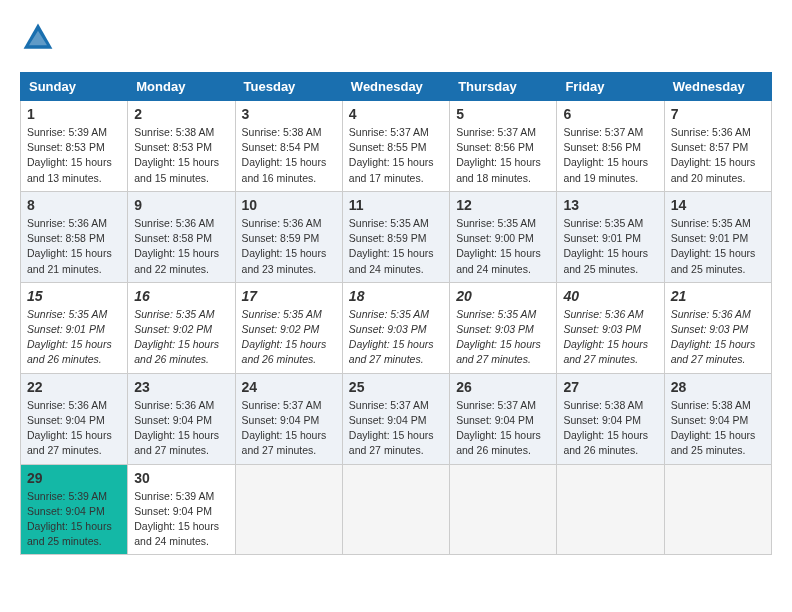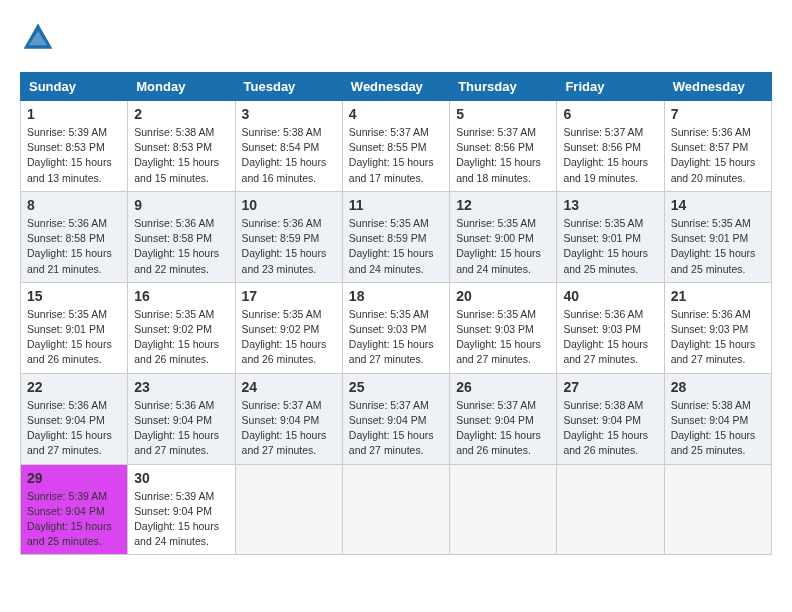--- a/index.html
+++ b/index.html
@@ -176,21 +176,21 @@
         </td>
         <td style="background: rgb(238, 242, 247);">
           <span class="day-num">13</span>
           <div class="day-info">Sunrise: 5:35 AM<br>Sunset: 9:01 PM<br>Daylight: 15 hours<br>and 25 minutes.</div>
         </td>
         <td style="background: rgb(238, 242, 247);">
           <span class="day-num">14</span>
           <div class="day-info">Sunrise: 5:35 AM<br>Sunset: 9:01 PM<br>Daylight: 15 hours<br>and 25 minutes.</div>
         </td>
       </tr>
-      <tr style="background: #84cc16;">
+      <tr style="background: #84cc16; font-style: italic;">
         <td style="background: rgb(255, 255, 255);">
           <span class="day-num">15</span>
           <div class="day-info">Sunrise: 5:35 AM<br>Sunset: 9:01 PM<br>Daylight: 15 hours<br>and 26 minutes.</div>
         </td>
         <td style="background: rgb(255, 255, 255);">
           <span class="day-num">16</span>
           <div class="day-info">Sunrise: 5:35 AM<br>Sunset: 9:02 PM<br>Daylight: 15 hours<br>and 26 minutes.</div>
         </td>
         <td style="background: rgb(255, 255, 255);">
           <span class="day-num">17</span>
@@ -237,21 +237,21 @@
         <td style="background: rgb(238, 242, 247); margin-top: 28px;">
           <span class="day-num">27</span>
           <div class="day-info">Sunrise: 5:38 AM<br>Sunset: 9:04 PM<br>Daylight: 15 hours<br>and 26 minutes.</div>
         </td>
         <td style="background: rgb(238, 242, 247);">
           <span class="day-num">28</span>
           <div class="day-info">Sunrise: 5:38 AM<br>Sunset: 9:04 PM<br>Daylight: 15 hours<br>and 25 minutes.</div>
         </td>
       </tr>
       <tr style="background: rgb(255, 255, 255);">
-        <td style="background: #d946ef;">
+        <td style="background: #14b8a6;">
           <span class="day-num">29</span>
           <div class="day-info">Sunrise: 5:39 AM<br>Sunset: 9:04 PM<br>Daylight: 15 hours<br>and 25 minutes.</div>
         </td>
         <td style="background: rgb(255, 255, 255);">
           <span class="day-num">30</span>
           <div class="day-info">Sunrise: 5:39 AM<br>Sunset: 9:04 PM<br>Daylight: 15 hours<br>and 24 minutes.</div>
         </td>
         <td class="empty-cell" style="background: rgb(240, 240, 240);"></td>
         <td class="empty-cell" style="background: rgb(240, 240, 240);"></td>
         <td class="empty-cell" style="background: rgb(240, 240, 240);"></td>

